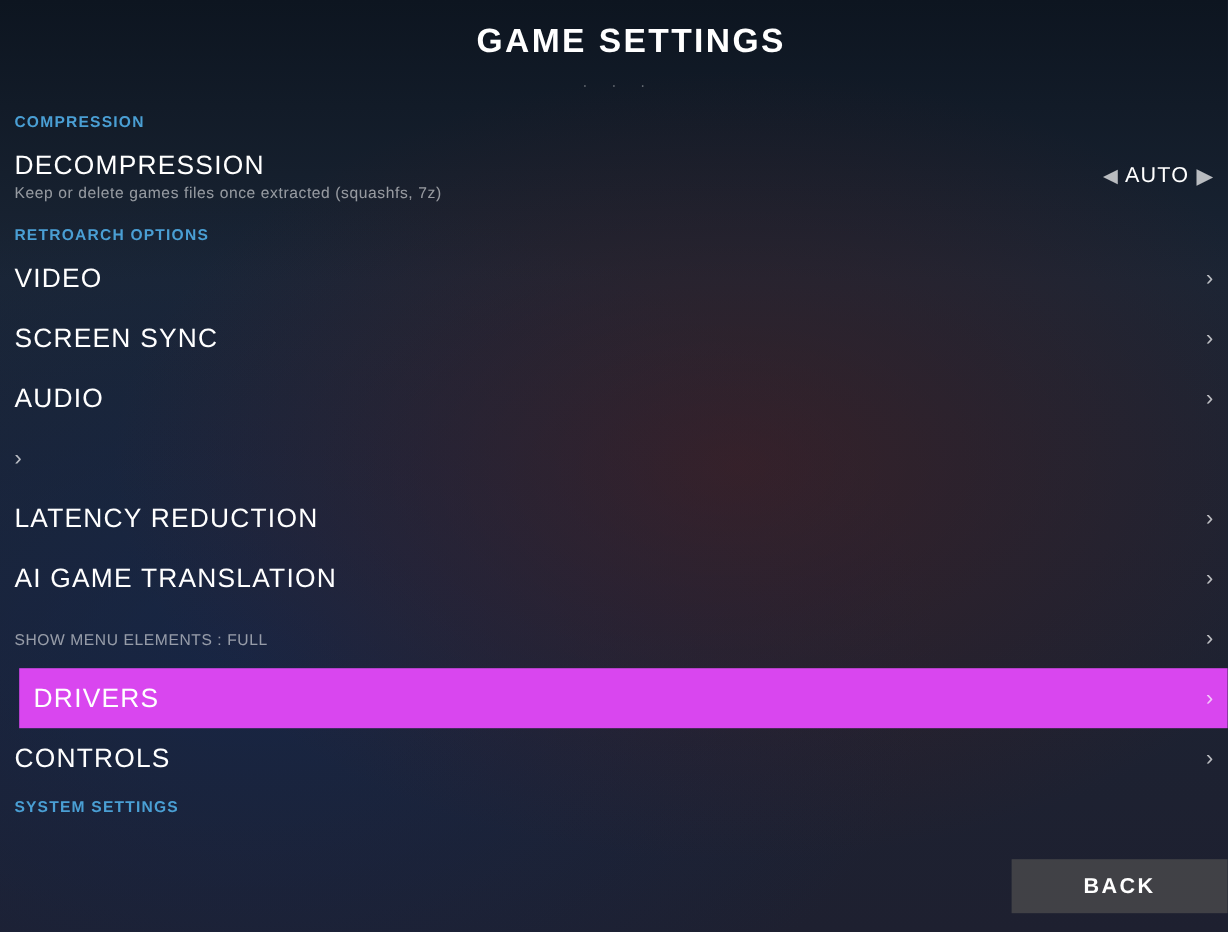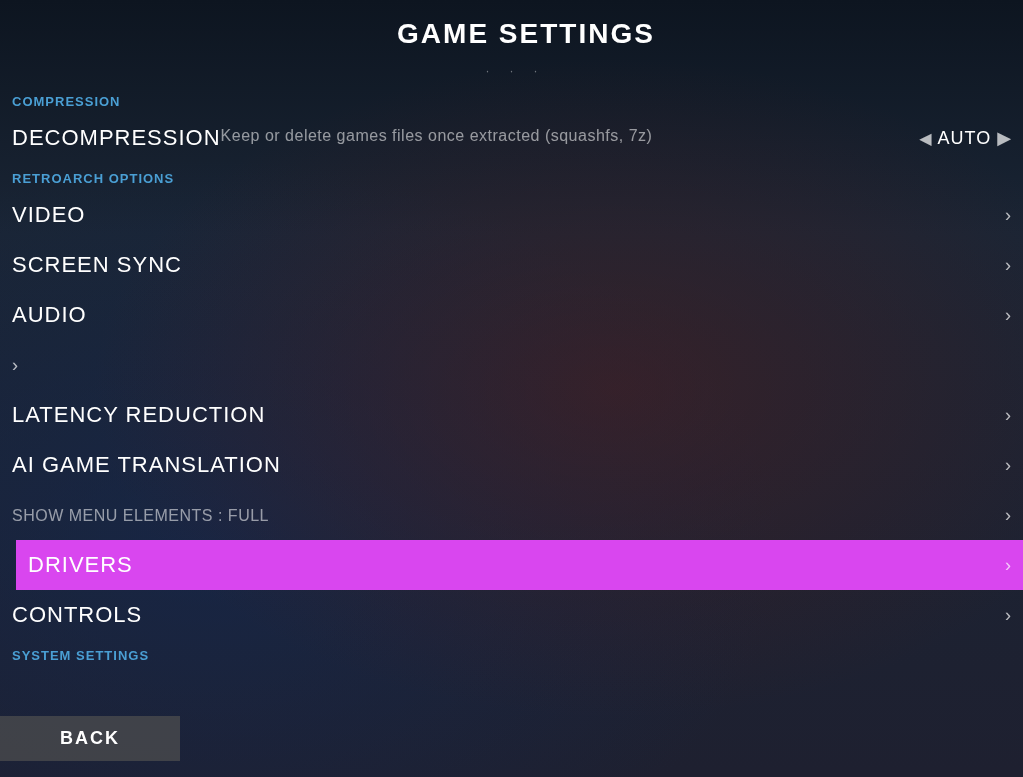--- a/index.html
+++ b/index.html
@@ -89,33 +89,33 @@
       min-height: 50px;
     }
 
     .menu-item.active {
       background: #d946ef;
       margin-left: 16px;
     }
 
     .menu-item-left {
       display: flex;
-      flex-direction: row;
+      flex-direction: column;
     }
 
     .menu-item-title {
       font-size: 22px;
       font-weight: 300;
       letter-spacing: 1px;
       text-transform: uppercase;
       color: #ffffff;
     }
 
     .menu-item-subtitle {
-      font-size: 16px;
+      font-size: 13px;
       color: rgba(255,255,255,0.55);
       margin-top: 2px;
       font-weight: normal;
       text-transform: none;
       letter-spacing: 0.5px;
     }
 
     .menu-item-right {
       display: flex;
       align-items: center;
@@ -137,21 +137,21 @@
 
     .value-text {
       font-size: 18px;
       letter-spacing: 1px;
       text-transform: uppercase;
       color: #ffffff;
     }
 
     .bottom-bar {
       display: flex;
-      justify-content: flex-start;
+      justify-content: flex-end;
       padding: 12px 0 16px;
     }
 
     .back-button {
       background: rgba(80,80,80,0.7);
       color: #ffffff;
       border: none;
       padding: 12px 60px;
       font-size: 18px;
       font-weight: bold;

